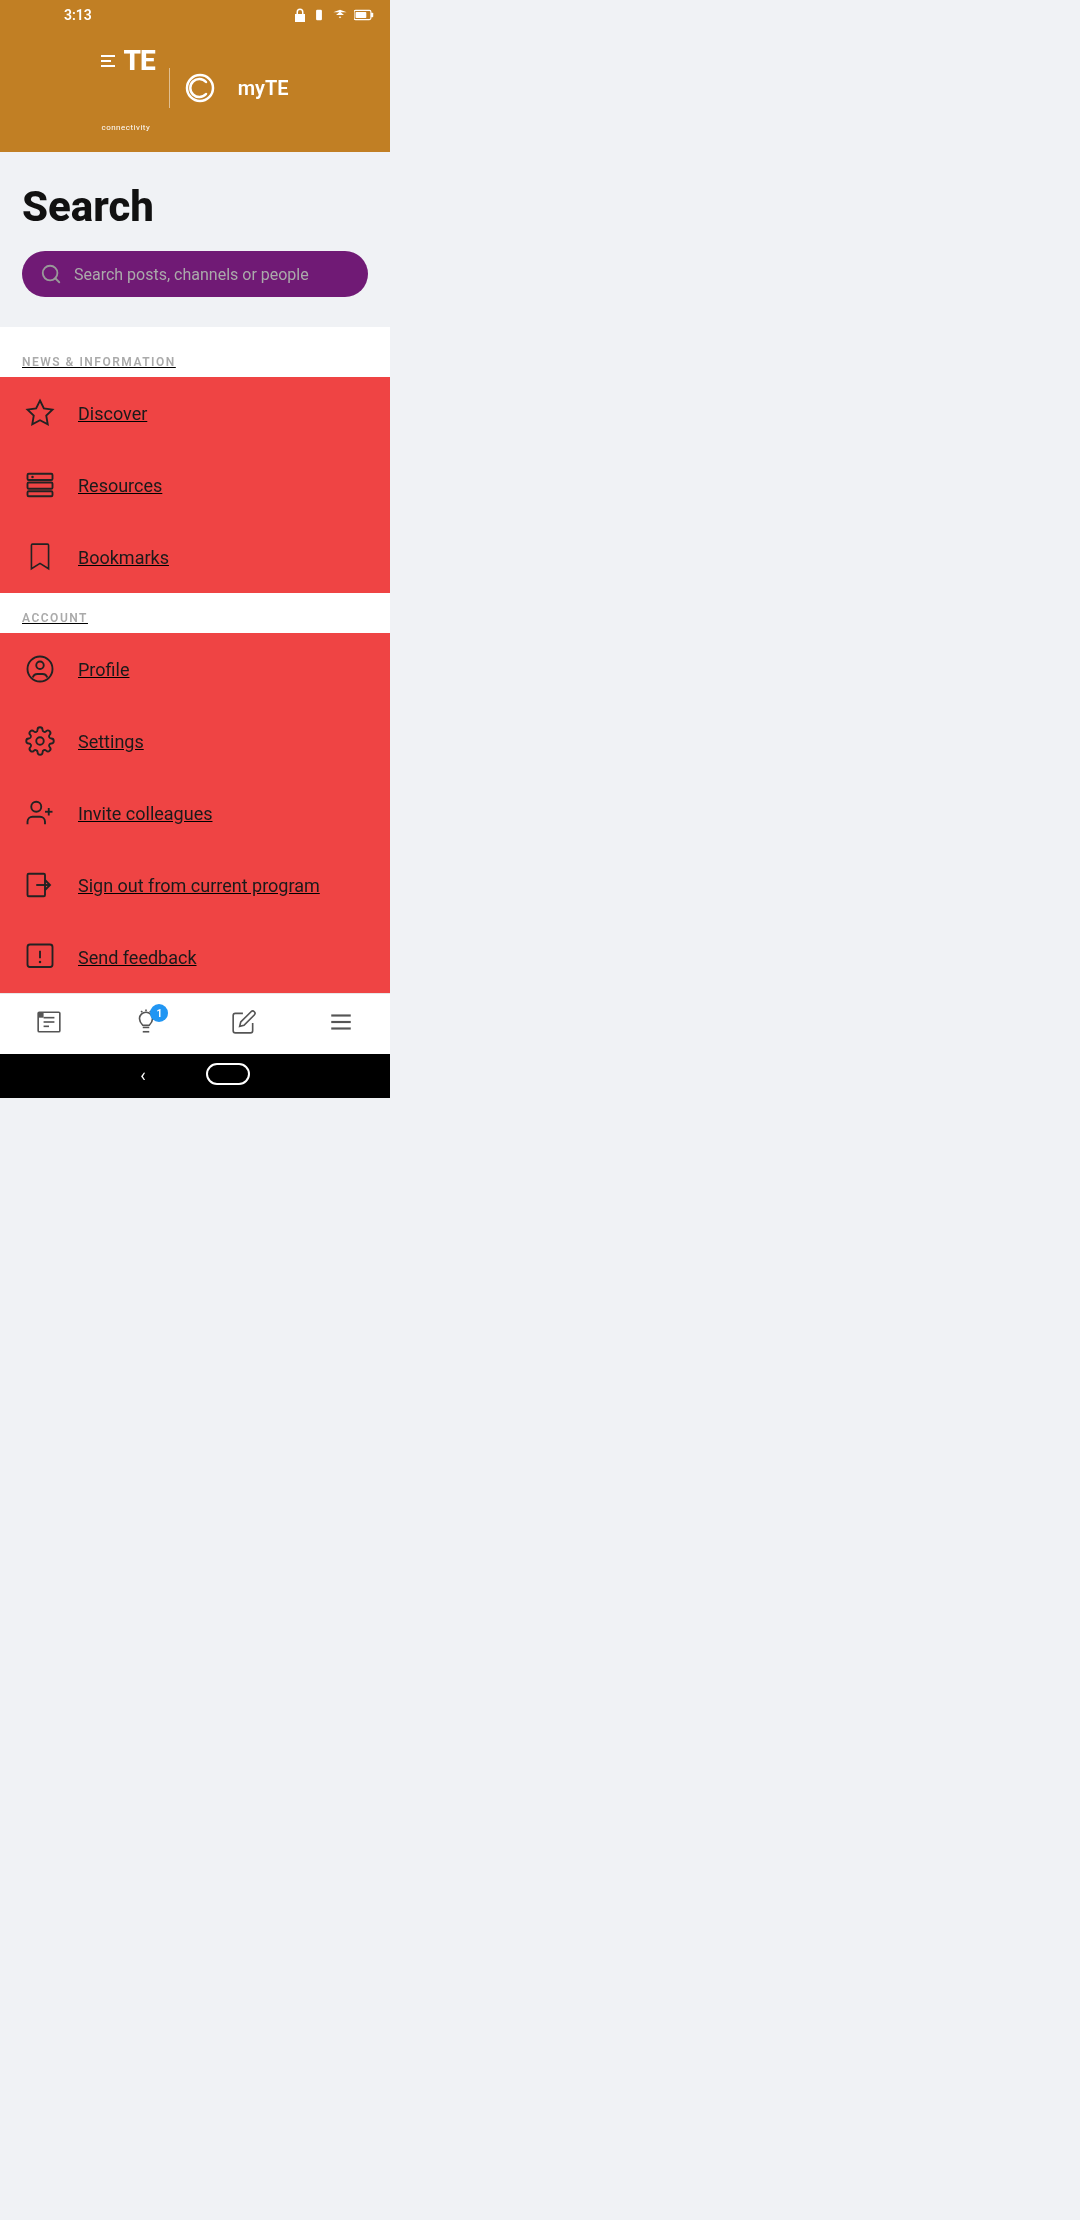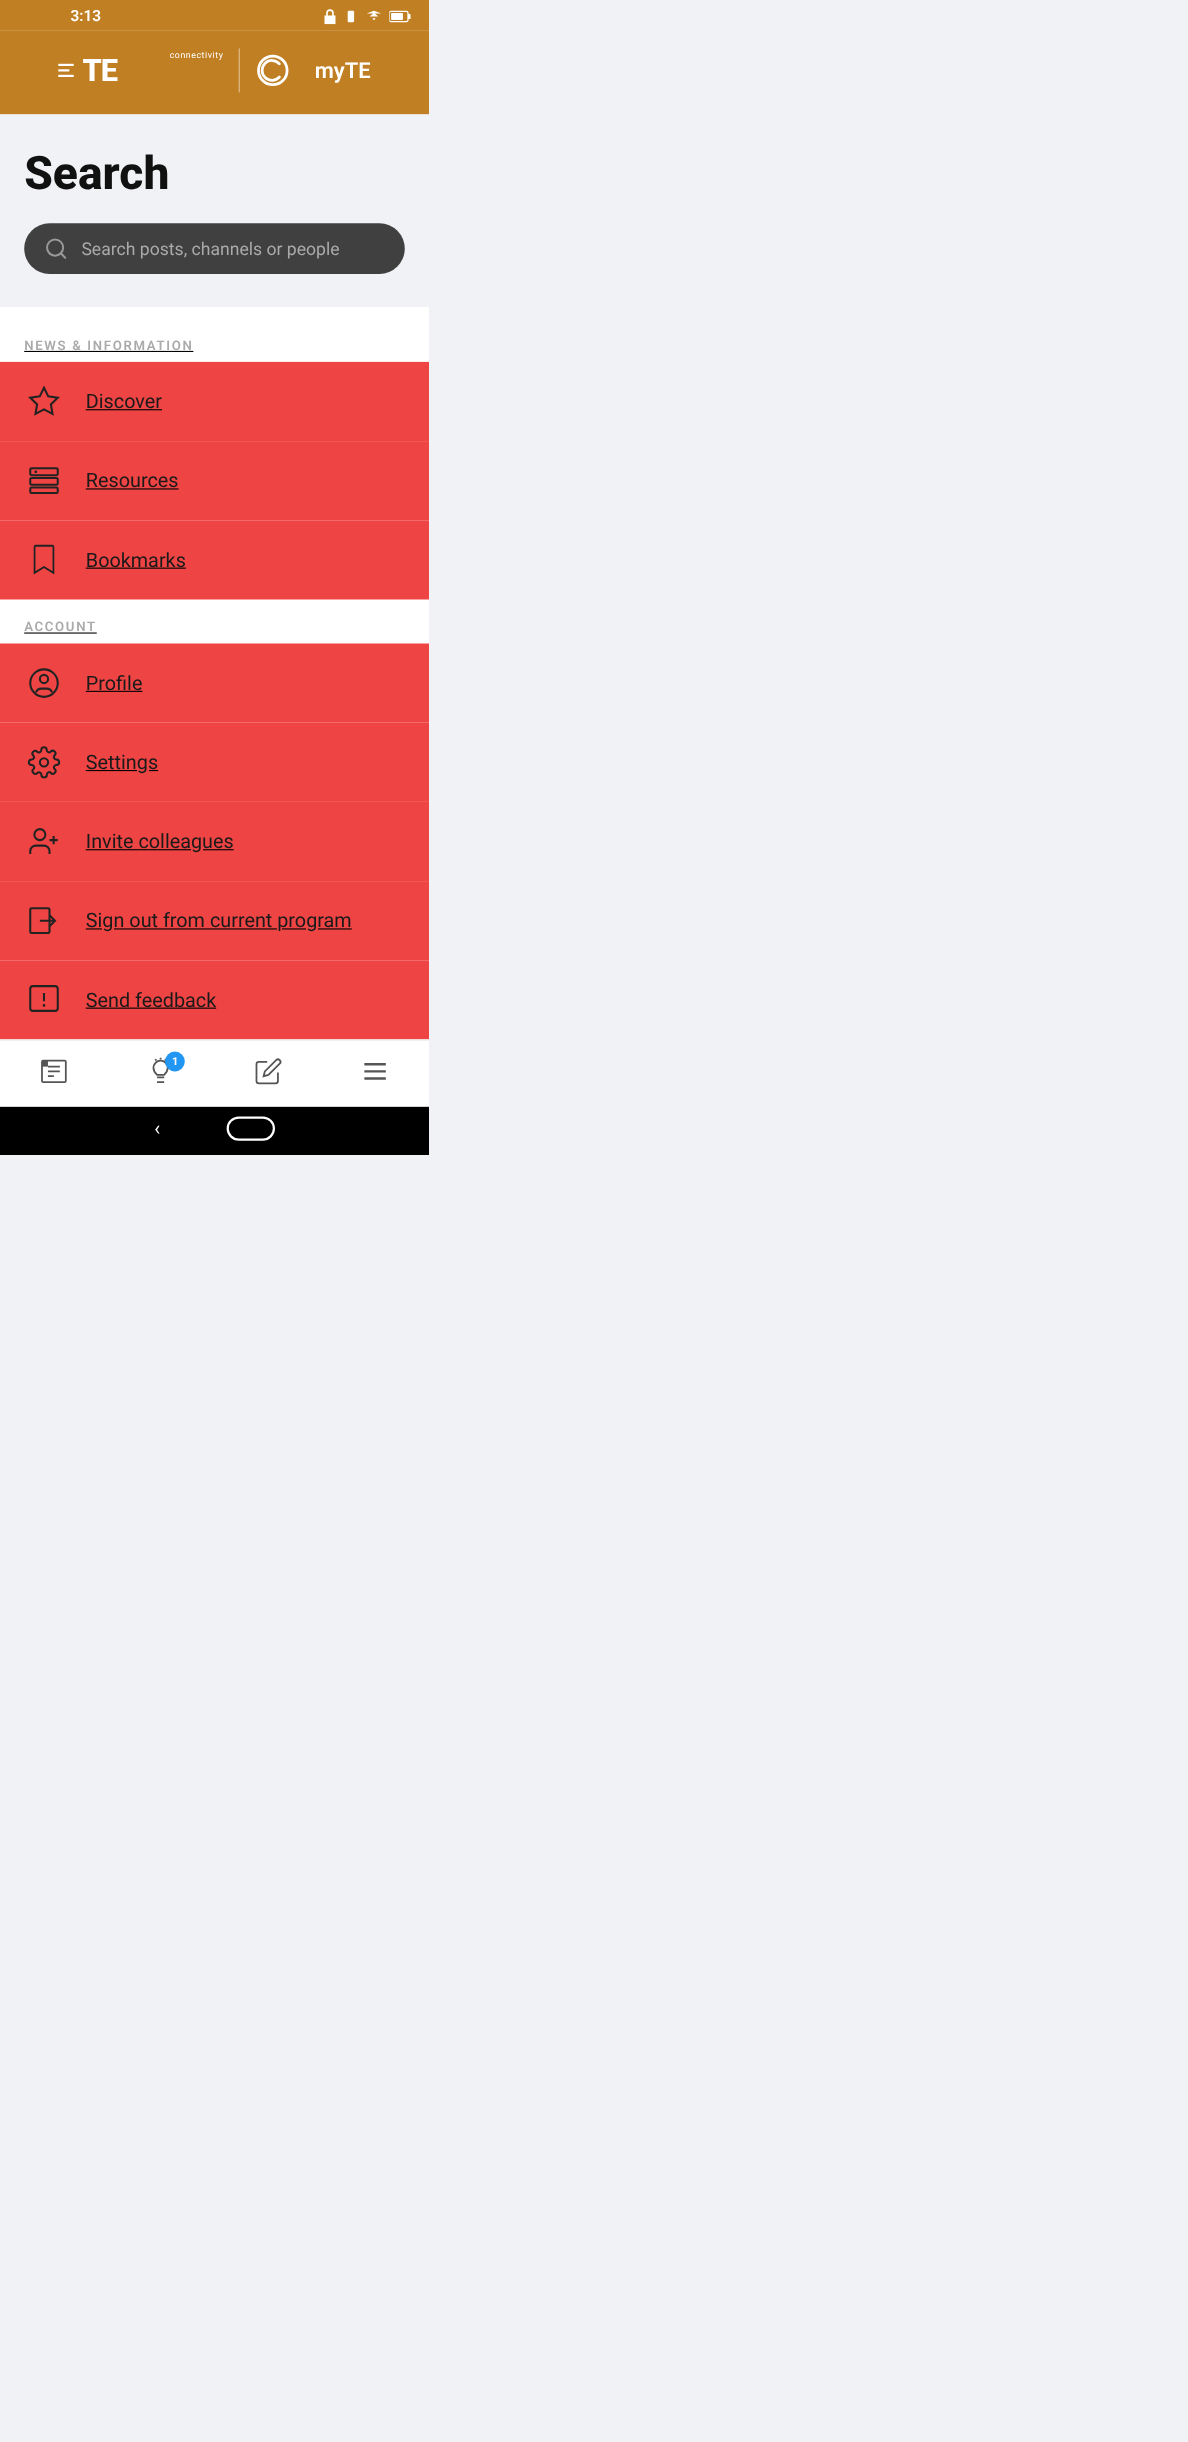--- a/index.html
+++ b/index.html
@@ -97,21 +97,21 @@
       background: #f0f2f5;
       padding: 30px 22px 30px;
     }
     .page-title {
       font-size: 42px;
       font-weight: 800;
       color: #111;
       margin-bottom: 20px;
     }
     .search-bar {
-      background: #404040;
+      background: #701a75;
       border-radius: 30px;
       display: flex;
       align-items: center;
       padding: 12px 18px;
       gap: 12px;
       border: none;
       width: 100%;
     }
     .search-icon-wrap {
       color: #999;
@@ -255,21 +255,21 @@
       <rect x="0" y="1" width="22" height="12" rx="2" fill="none" stroke="white" stroke-width="1.5"></rect>
       <rect x="22" y="4" width="3" height="6" rx="1"></rect>
       <rect x="2" y="3" width="14" height="8" rx="1" fill="white"></rect>
     </svg>
   </div>
 </div>
 
 <div class="header">
   <div class="header-logo">
     <div class="te-logo">
-      <div style="display:flex;flex-direction:row;align-items:flex-start;gap:48px;">
+      <div style="display:flex;flex-direction:column;align-items:flex-start;gap:48px;">
         <div style="display:flex;align-items:center;gap:4px;">
           <div class="te-lines">
             <div class="te-line"></div>
             <div class="te-line"></div>
             <div class="te-line"></div>
           </div>
           <span style="color:white;font-size:28px;font-weight:800;letter-spacing:-1px;">TE</span>
         </div>
         <span class="te-connectivity">connectivity</span>
       </div>

